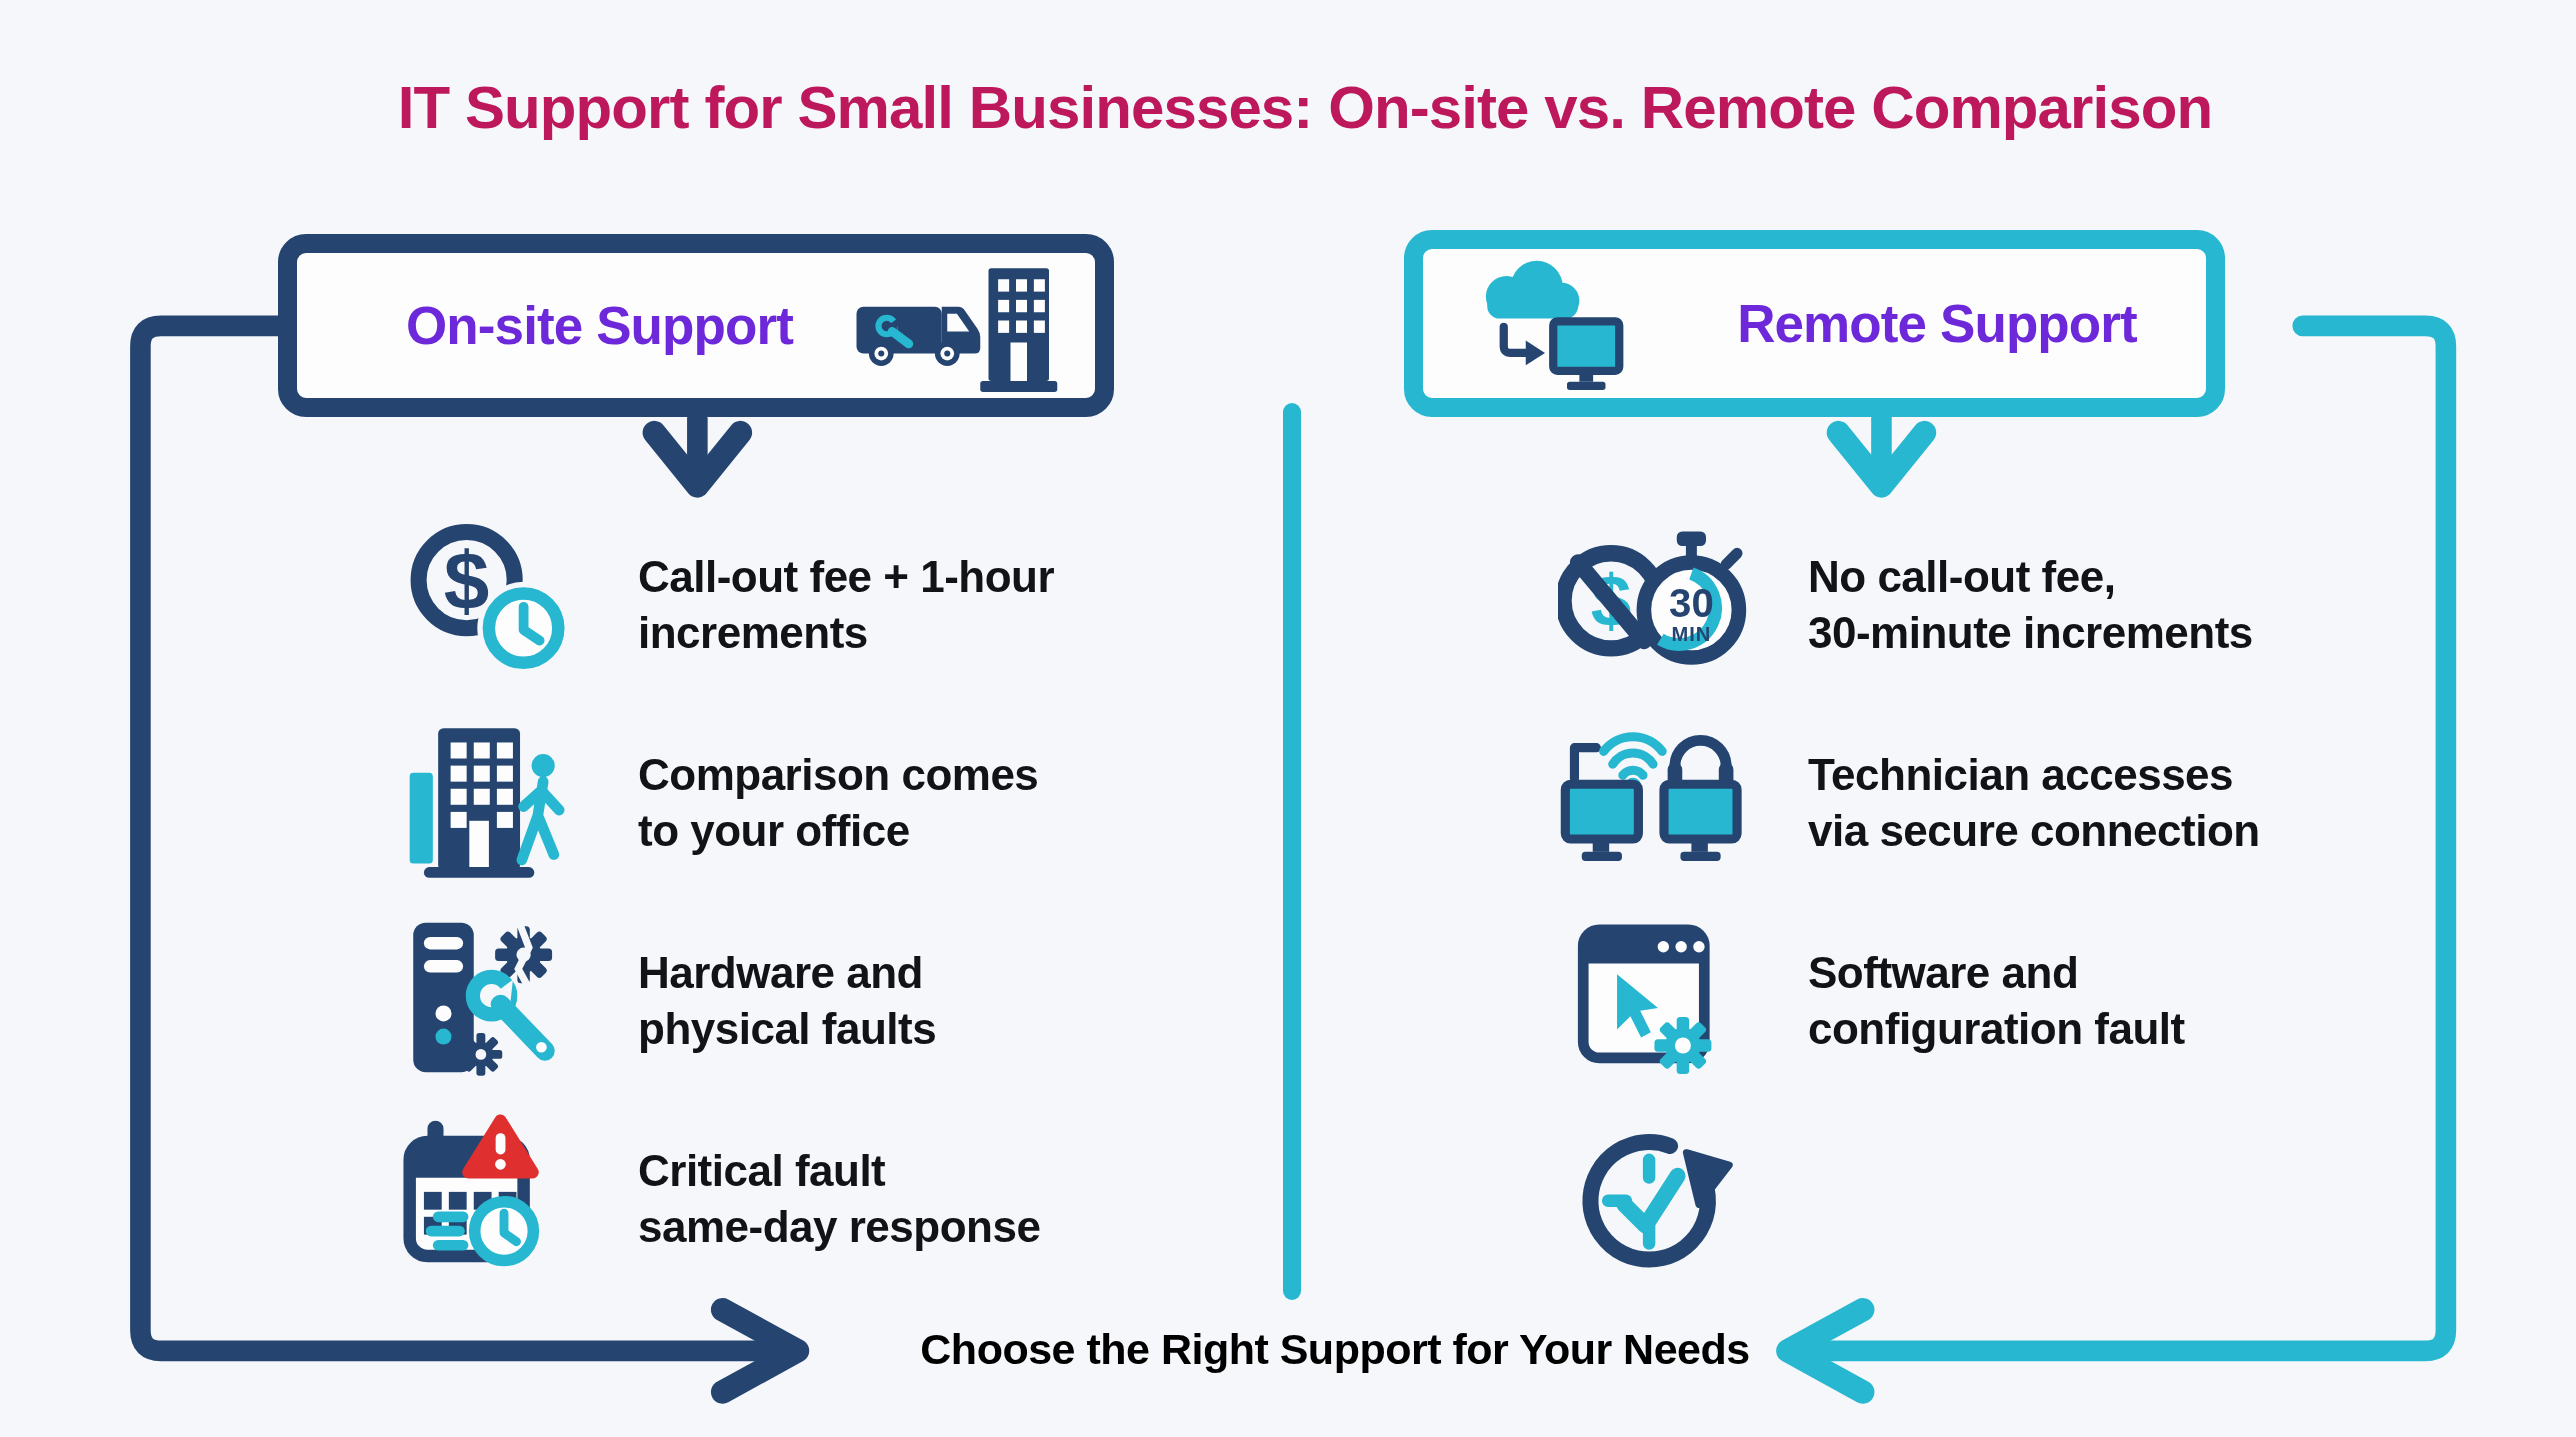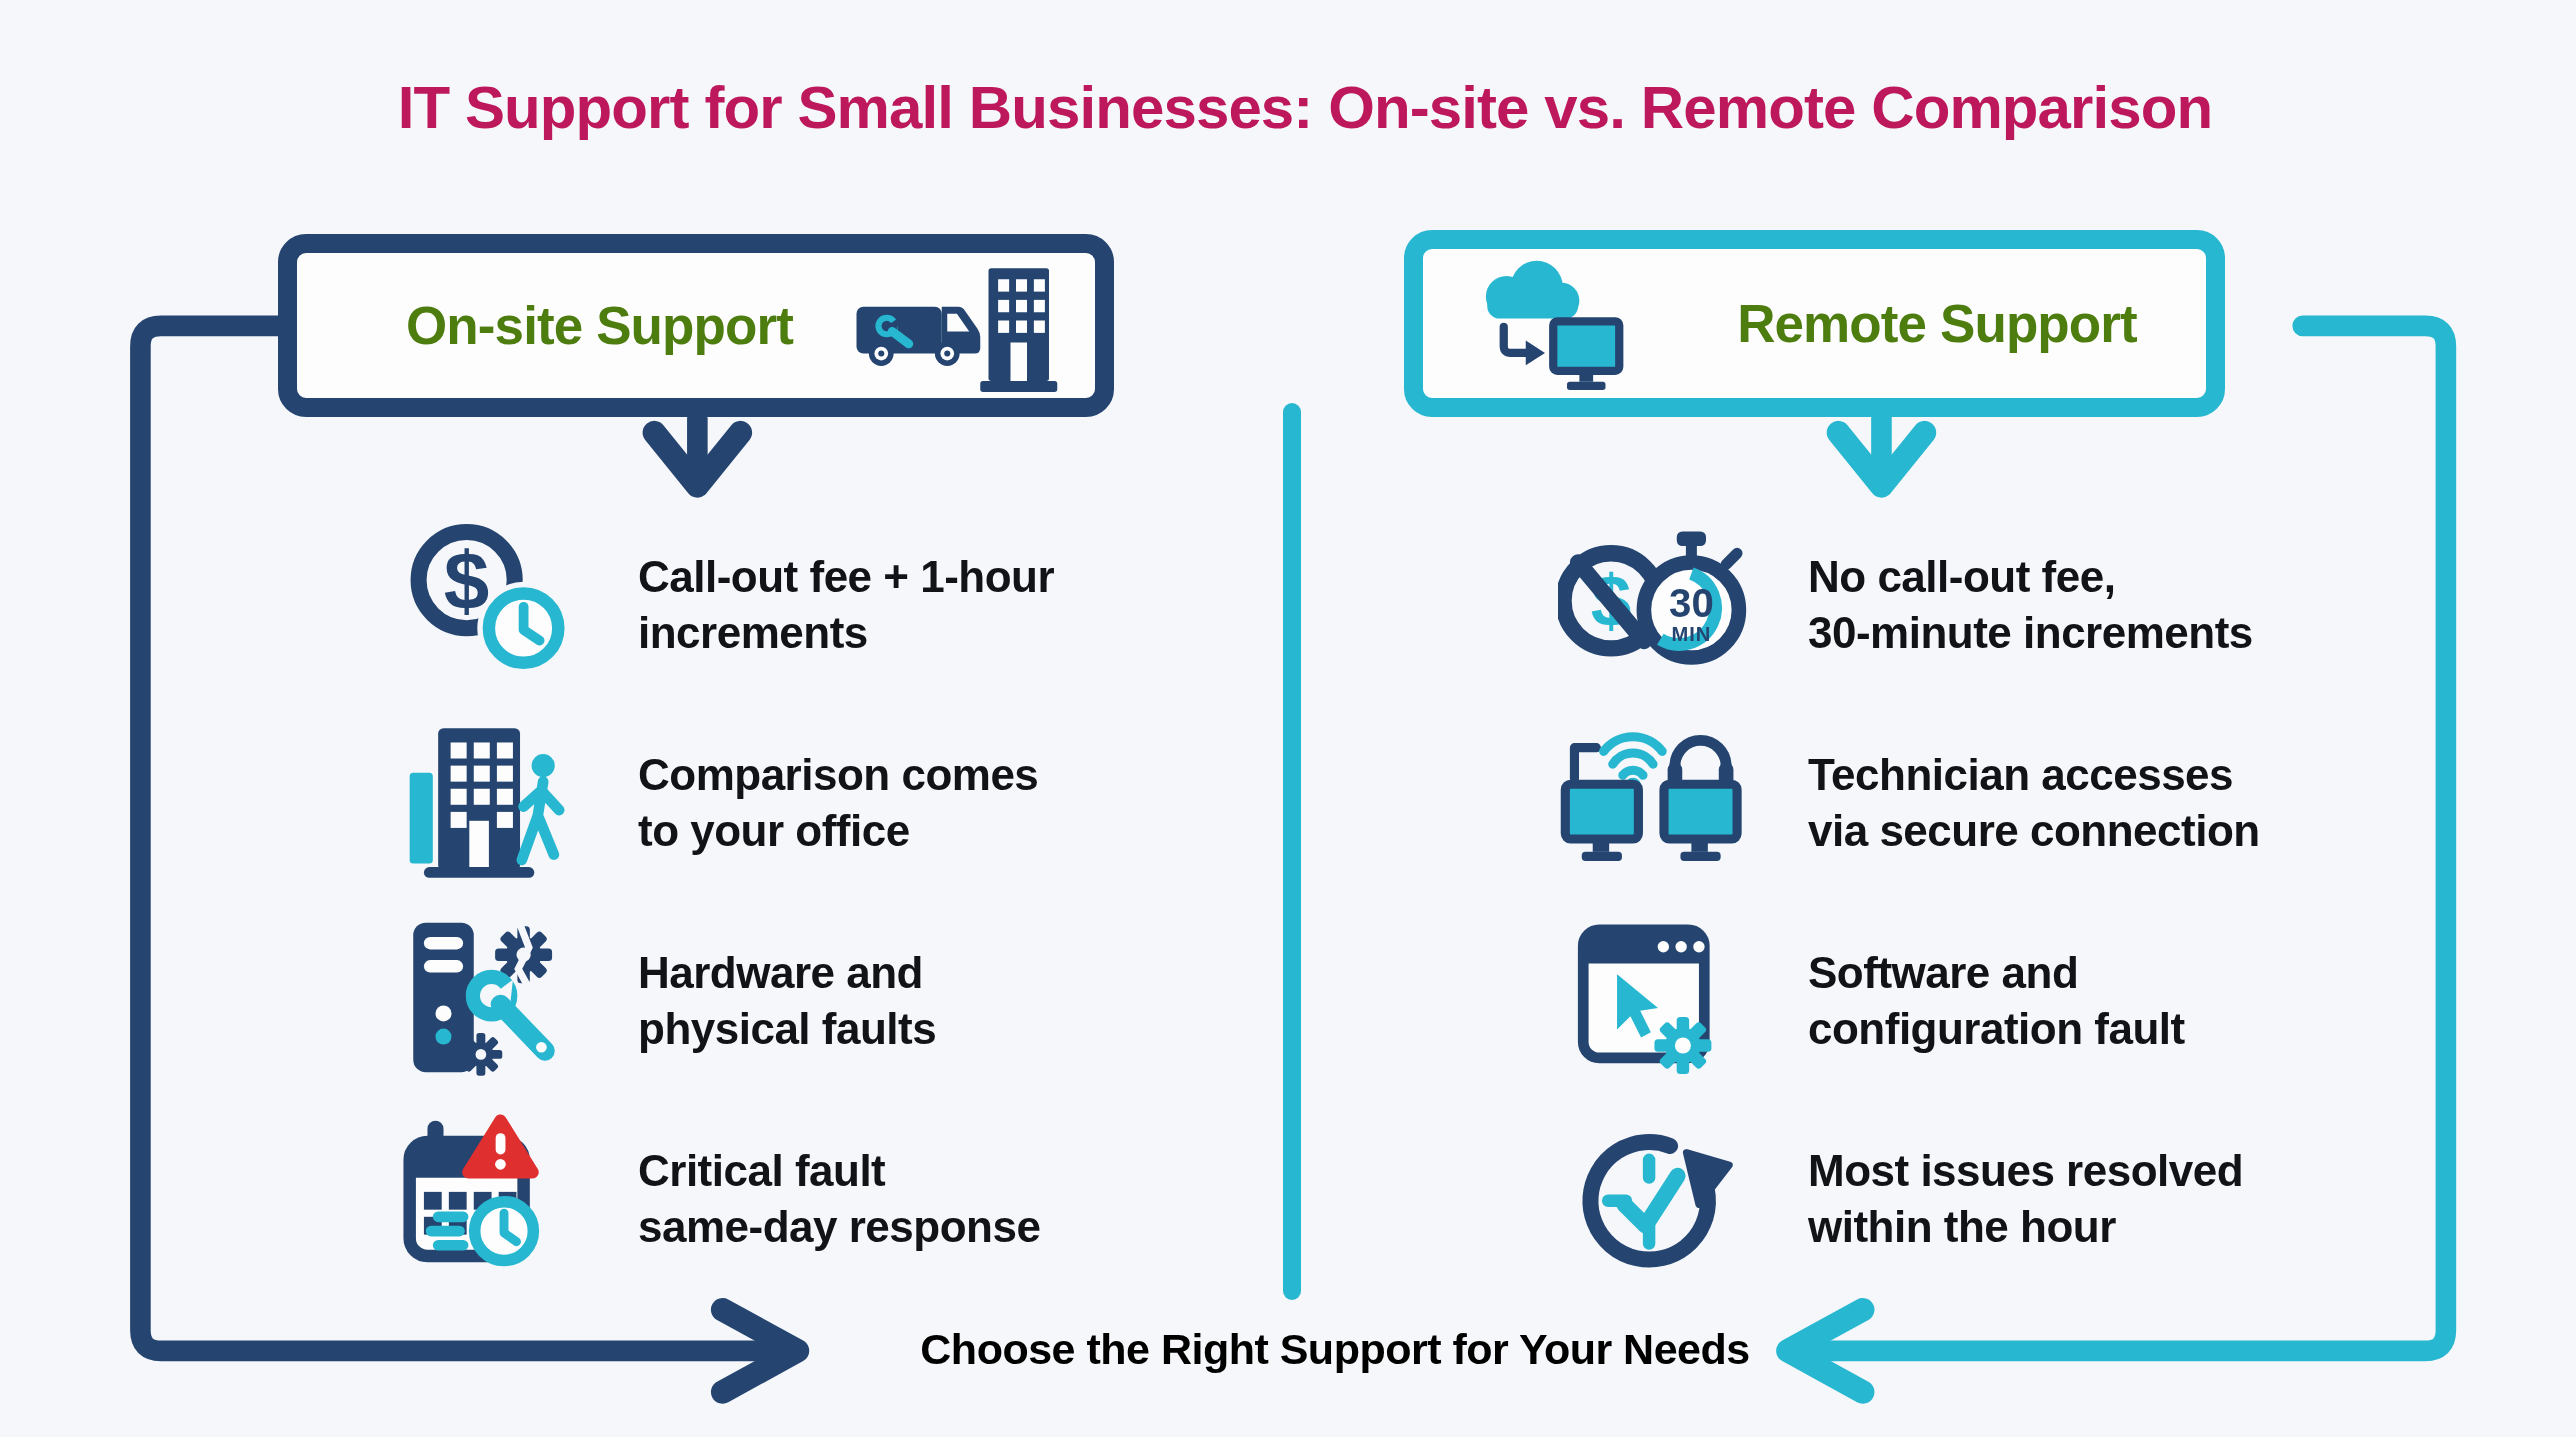--- a/index.html
+++ b/index.html
@@ -17,21 +17,21 @@
   }
   .conn{position:absolute;left:0;top:0;z-index:1;}
   .hdr-box{
     position:absolute;z-index:2;background:#fdfdfe;
     border:19px solid #254570;border-radius:28px;
     box-sizing:border-box;display:flex;align-items:center;
   }
   .hdr-box.remote{border-color:#27b7d0;}
   #onsite-box{left:278px;top:234px;width:836px;height:183px;padding:0 24px 0 75px;gap:24px;}
   #remote-box{left:1404px;top:230px;width:821px;height:187px;padding:0 28px 0 34px;gap:19px;}
-  .hdr-label{flex:1;text-align:center;font-size:53px;font-weight:700;color:#4d7c0f;letter-spacing:-0.9px;white-space:nowrap;}
+  .hdr-label{flex:1;text-align:center;font-size:53px;font-weight:700;color:#6d28d9;letter-spacing:-0.9px;white-space:nowrap;}
   .divider{
     position:absolute;z-index:2;left:1283px;top:403px;width:18px;height:897px;
     border-radius:9.4px;background:#27b7d0;
   }
   .col{position:absolute;z-index:2;top:513px;}
   #col-onsite{left:370px;width:936px;}
   #col-remote{left:1540px;width:955px;}
   .item{display:flex;align-items:center;height:183px;margin-bottom:15px;gap:32px;}
   .icon-cell{width:236px;height:183px;flex:none;display:flex;align-items:center;justify-content:center;}
   .item-text{font-size:44px;line-height:56px;font-weight:700;color:#121317;letter-spacing:-0.5px;white-space:nowrap;}
@@ -310,24 +310,20 @@
 
     <div class="item">
       <div class="icon-cell">
         <svg width="178" height="178" viewBox="0 0 100 100">
           <path d="M56.8 20.2 A33 33 0 1 0 73.6 34.5" fill="none" stroke="#254570" stroke-width="9" stroke-linecap="round"></path>
           <polygon points="66,24 90,31 73,53" fill="#254570" stroke="#254570" stroke-width="4" stroke-linejoin="round"></polygon>
           <path d="M45 28 V38 M22 51 H32 M45 65 V75" stroke="#27b7d0" stroke-width="7" stroke-linecap="round"></path>
           <path d="M31 53 L43 65 L61 37" fill="none" stroke="#27b7d0" stroke-width="9" stroke-linecap="round" stroke-linejoin="round"></path>
         </svg>
       </div>
-      <div class="item-text">
-        <div>Most issues resolved</div>
-        <div>within the hour</div>
-      </div>
     </div>
 
   </div>
 
   <div class="footer">Choose the Right Support for Your Needs</div>
 
 </div>
 
 
 </body></html>

